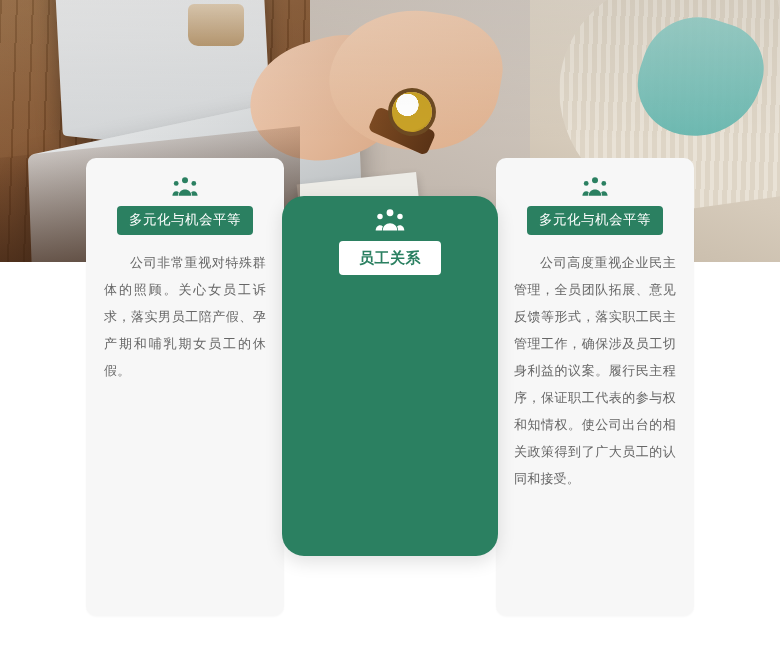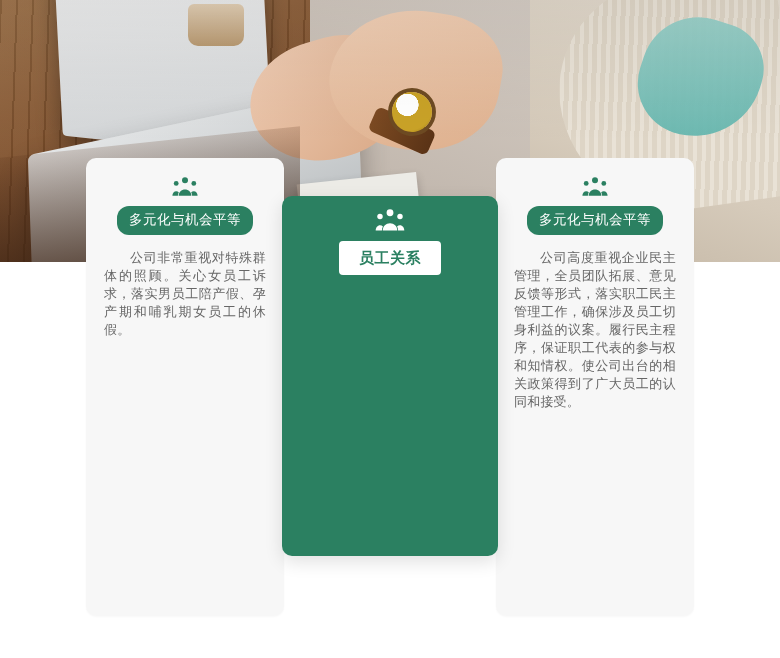--- a/index.html
+++ b/index.html
@@ -151,60 +151,61 @@
   .card-left { left: 86px; }
   .card-right { left: 496px; }
 
   .card-center {
     left: 282px;
     top: 196px;
     width: 216px;
     height: 360px;
     background: #2b8061;
     box-shadow: 0 6px 18px rgba(0,0,0,.12);
+    border-radius: 22px;
   }
 
   .icon-wrap {
     width: 100%;
     display: flex;
     justify-content: center;
     margin-top: 18px;
   }
   .icon-wrap.center { margin-top: 12px; }
 
   .svg-people { display: block; }
 
   .title-pill {
     margin: 8px auto 0;
     display: inline-block;
     background: #2b8061;
     color: #ffffff;
     font-size: 13.5px;
     line-height: 1;
     padding: 7px 12px 8px;
-    border-radius: 12px;
+    border-radius: 4px;
     letter-spacing: .5px;
     white-space: nowrap;
   }
   .title-row {
     text-align: center;
   }
   .title-pill-white {
     background: #ffffff;
     color: #2b8061;
     font-size: 15px;
     padding: 9px 20px 10px;
     border-radius: 4px;
     font-weight: bold;
   }
 
   .body-text {
     color: #666666;
     font-size: 13px;
-    line-height: 18px;
+    line-height: 27px;
     text-align: justify;
     text-indent: 2em;
     padding: 0 18px;
     margin-top: 14px;
     letter-spacing: .2px;
   }
   .body-text-white {
     color: #ffffff;
     padding: 0 22px;
     margin-top: 16px;

